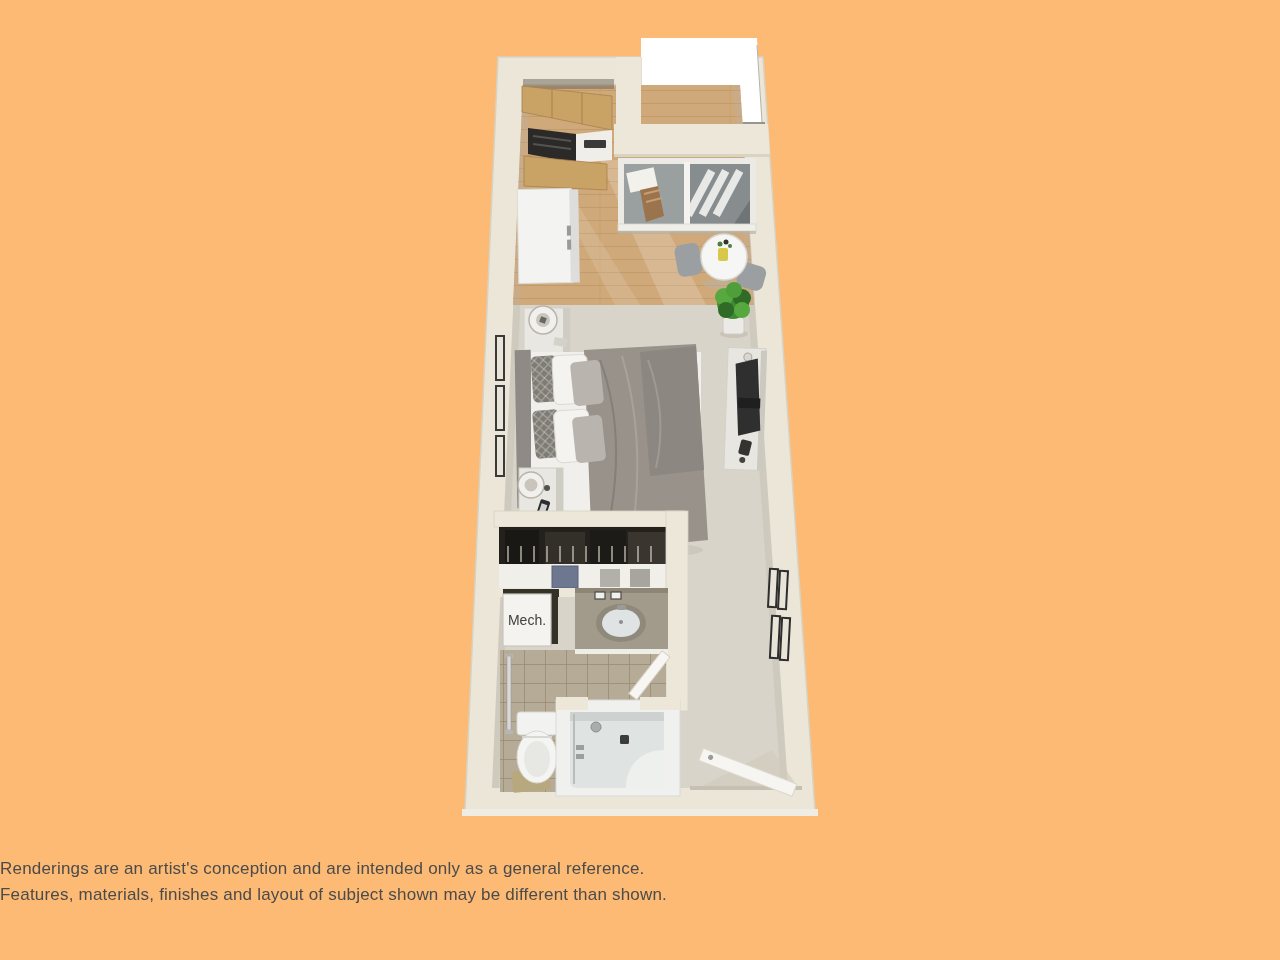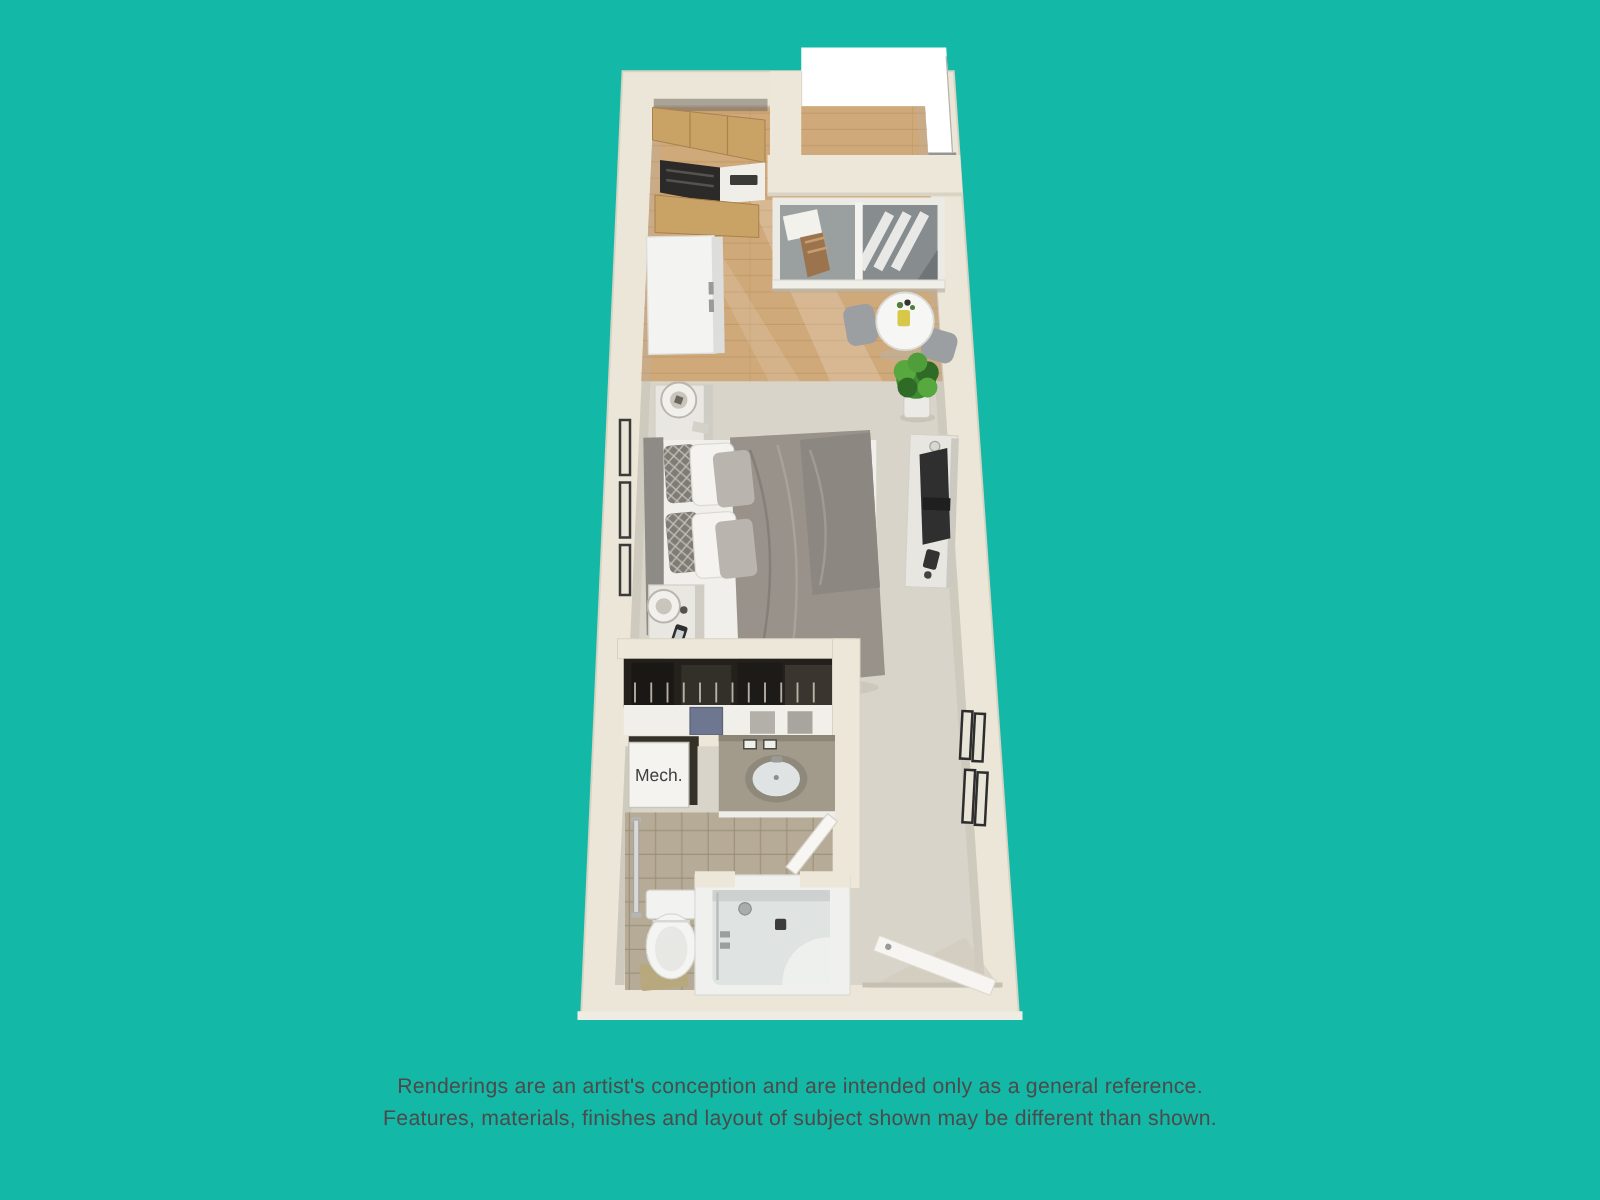--- a/index.html
+++ b/index.html
@@ -1,19 +1,19 @@
 <!DOCTYPE html>
 <html><head>
 <meta charset="utf-8">
 <style>
   html,body{margin:0;padding:0;background:#ffffff;}
-  .page{position:relative;width:1280px;height:960px;background:#14b8a6;overflow:hidden;
+  .page{position:relative;width:1280px;height:960px;background:#fdba74;overflow:hidden;
         font-family:"Liberation Sans", sans-serif;}
   .plan-svg{position:absolute;left:0;top:0;}
-  .disclaimer{position:absolute;left:0;top:856px;width:1280px;text-align:center;
+  .disclaimer{position:absolute;left:0;top:856px;width:1280px;
         color:#4b4b4b;font-size:17px;line-height:26px;letter-spacing:.2px;}
   .disclaimer p{margin:0;}
   .mech-text{font-family:"Liberation Sans", sans-serif;font-size:14px;fill:#3f3f3f;}
 </style>
 </head>
 <body>
 
 <div class="page">
 
 <svg class="plan-svg" width="1280" height="960" viewBox="0 0 1280 960">

